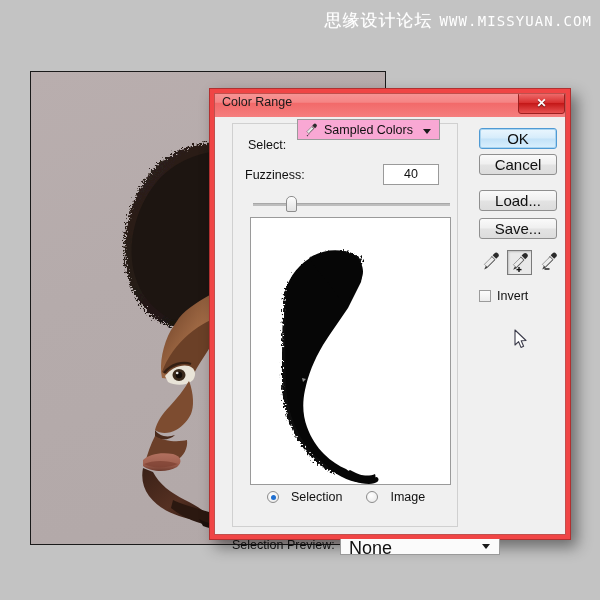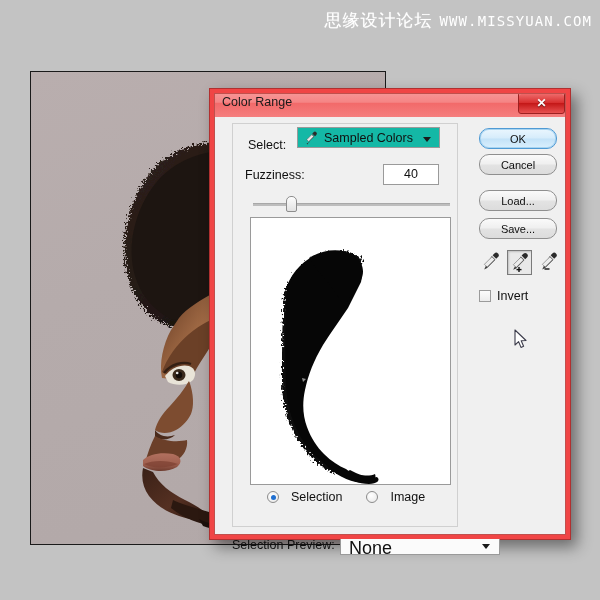--- a/index.html
+++ b/index.html
@@ -158,24 +158,24 @@
     font-size: 12.5px;
     color: #101010;
     white-space: nowrap;
   }
 
   
   #select-label { left: 33px; top: 21px; }
   #select-combo {
     position: absolute;
     left: 82px;
-    top: 10px;
+    top: 2px;
     width: 143px;
     height: 21px;
-    background: #14b8a6;
+    background: #f9a8d4;
     border: 1px solid #9a9a9a;
     box-sizing: border-box;
     cursor: pointer;
   }
   #select-combo .dropper {
     position: absolute;
     left: 5px;
     top: 2px;
     width: 16px;
     height: 16px;
@@ -322,28 +322,28 @@
     border-left: 4.5px solid transparent;
     border-right: 4.5px solid transparent;
     border-top: 5px solid #1a1a1a;
   }
 
   
   .btn {
     position: absolute;
     width: 78px;
     height: 21px;
-    font-size: 11px;
+    font-size: 15px;
     color: #101010;
     display: flex;
     align-items: center;
     justify-content: center;
     background: linear-gradient(180deg,#fafafa 0%,#efefef 48%,#e3e3e3 52%,#dcdcdc 100%);
     border: 1px solid #8f8f8f;
-    border-radius: 10px;
+    border-radius: 3px;
     box-sizing: border-box;
     cursor: pointer;
   }
   #btn-ok {
     left: 264px;
     top: 11px;
     background: linear-gradient(180deg,#eaf6fe 0%,#d6ecfb 48%,#c3e2f8 52%,#daf0fd 100%);
     border: 1px solid #4f9ad4;
     box-shadow: 0 0 0 1px #a9d4f0 inset;
   }

